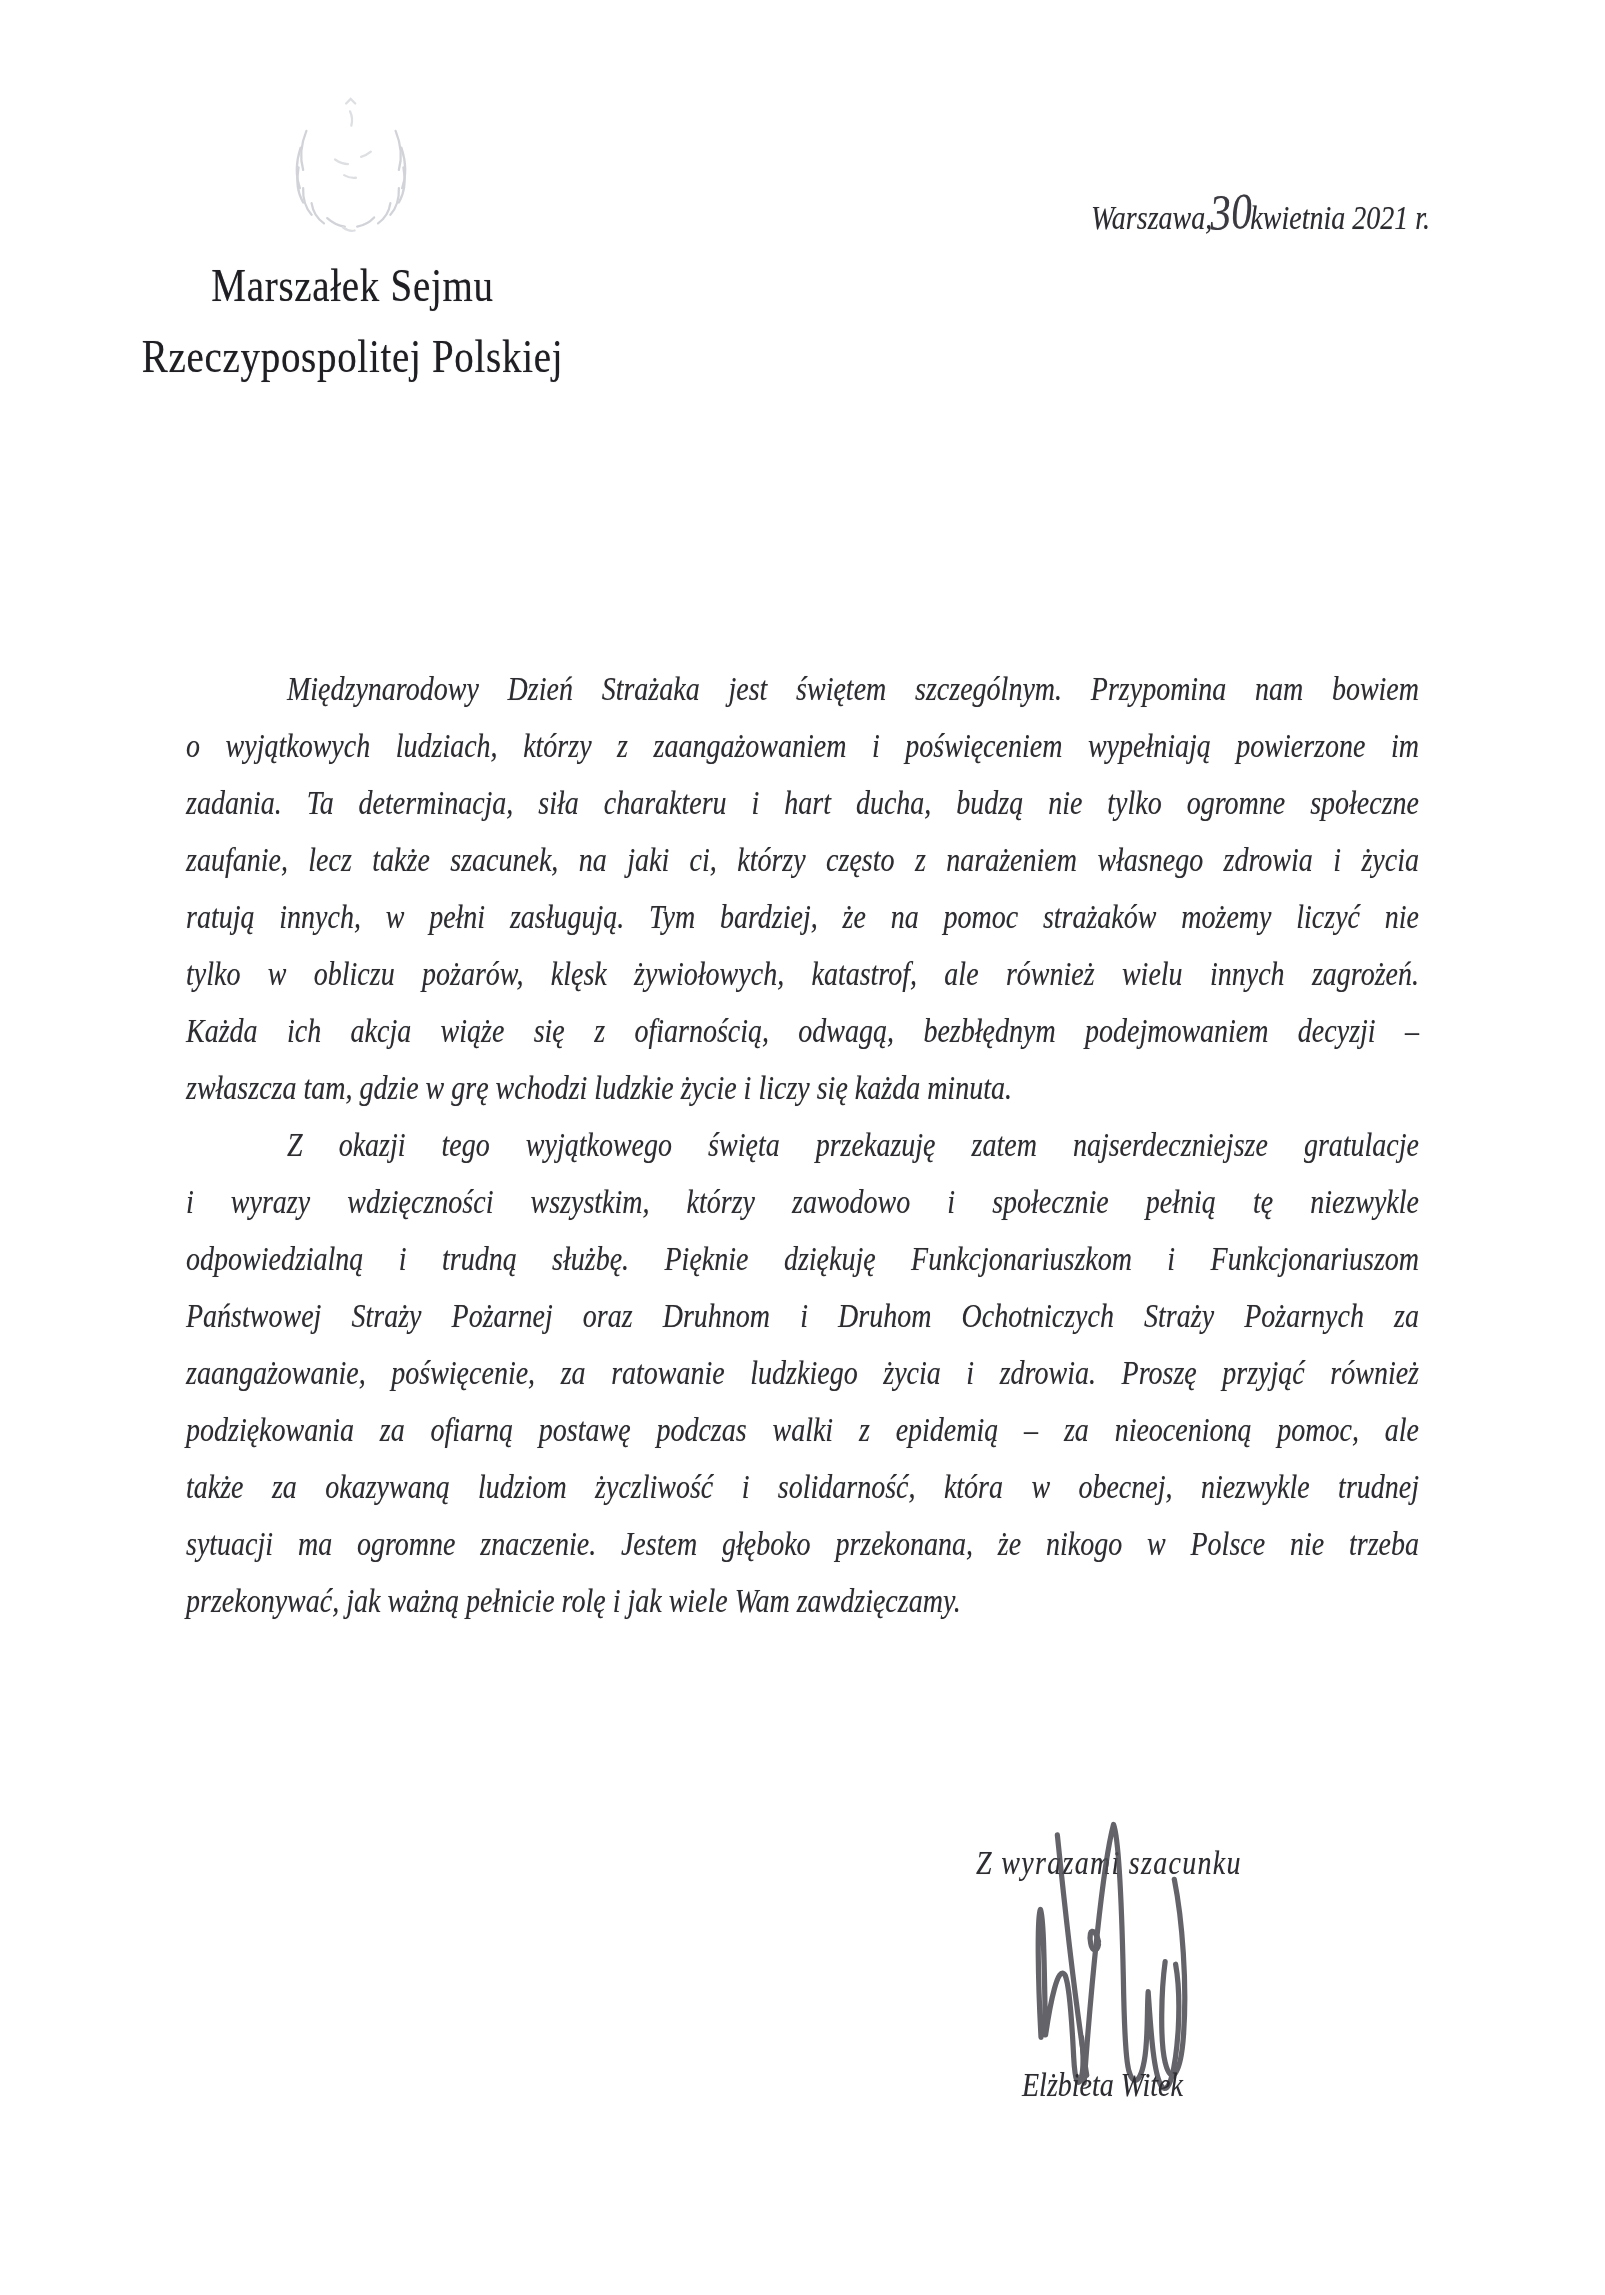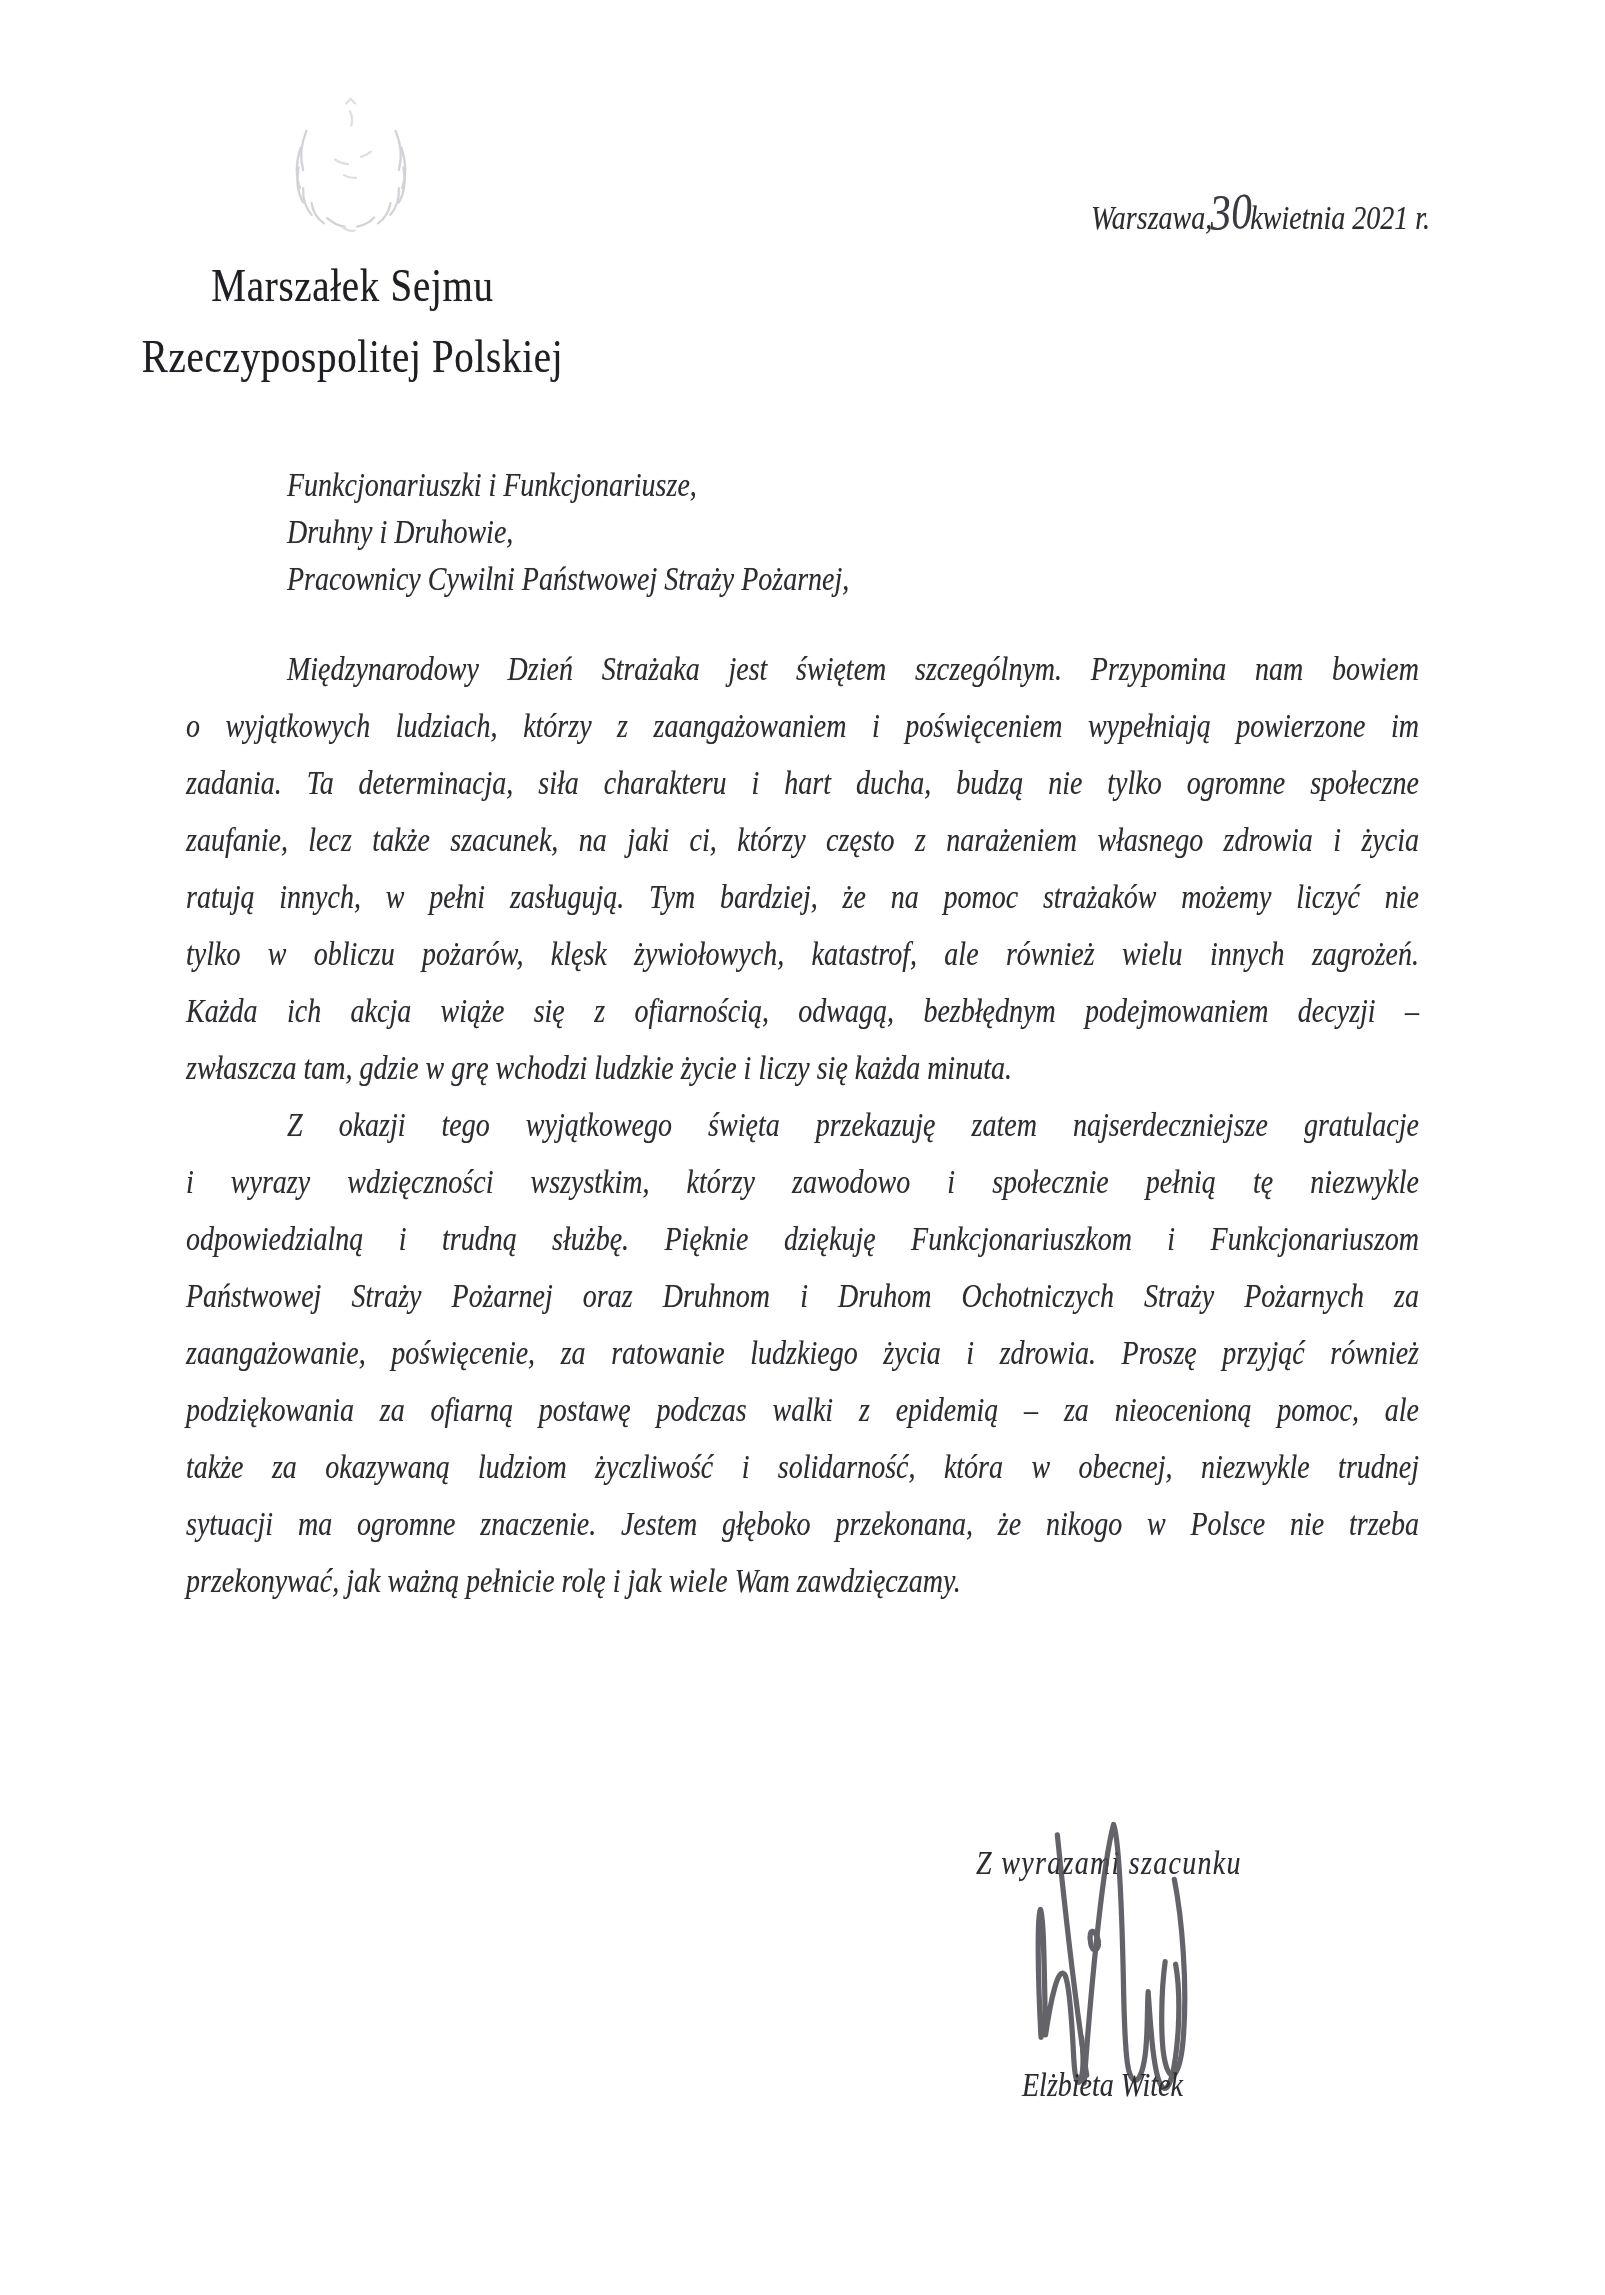--- a/index.html
+++ b/index.html
@@ -40,21 +40,21 @@
   }
   
   #salutation{position:absolute;left:287px;top:461px;width:718px;}
   .sal-line{
     height:47px;line-height:47px;font-style:italic;font-size:28px;
     transform:scaleY(1.2);transform-origin:0 50%;
     text-shadow:0 0 0.7px rgba(40,40,45,.4);
     white-space:nowrap;
   }
   
-  #body-block{position:absolute;left:186px;top:640px;width:1233px;}
+  #body-block{position:absolute;left:186px;top:660px;width:1233px;}
   .line{
     height:57px;line-height:57px;
     font-style:italic;font-size:28px;
     text-align:justify;text-align-last:justify;
     transform:scaleY(1.2);transform-origin:0 50%;
     text-shadow:0 0 0.7px rgba(40,40,45,.4);
   }
   .line.first{padding-left:101px;box-sizing:border-box;}
   .line.last{text-align-last:left;}
   
@@ -102,25 +102,20 @@
 
   <div id="lh1" class="lh-line">Marszałek Sejmu</div>
   <div id="lh2" class="lh-line">Rzeczypospolitej Polskiej</div>
 
   <div id="dateline">
     <span>Warszawa,</span>
       <span class="day">30</span>
       <span>kwietnia 2021 r.</span>
   </div>
 
-  <div id="salutation">
-    <div class="sal-line">Funkcjonariuszki i Funkcjonariusze,</div>
-    <div class="sal-line">Druhny i Druhowie,</div>
-    <div class="sal-line">Pracownicy Cywilni Państwowej Straży Pożarnej,</div>
-  </div>
 
   <div id="body-block">
     <div>
       <div class="line first">Międzynarodowy Dzień Strażaka jest świętem szczególnym. Przypomina nam bowiem</div>
       <div class="line">o wyjątkowych ludziach, którzy z zaangażowaniem i poświęceniem wypełniają powierzone im</div>
       <div class="line">zadania. Ta determinacja, siła charakteru i hart ducha, budzą nie tylko ogromne społeczne</div>
       <div class="line">zaufanie, lecz także szacunek, na jaki ci, którzy często z narażeniem własnego zdrowia i życia</div>
       <div class="line">ratują innych, w pełni zasługują. Tym bardziej, że na pomoc strażaków możemy liczyć nie</div>
       <div class="line">tylko w obliczu pożarów, klęsk żywiołowych, katastrof, ale również wielu innych zagrożeń.</div>
       <div class="line">Każda ich akcja wiąże się z ofiarnością, odwagą, bezbłędnym podejmowaniem decyzji –</div>

